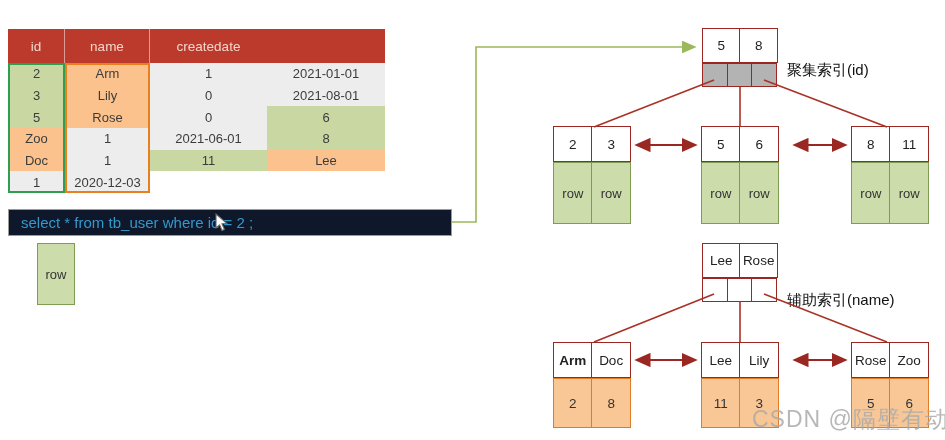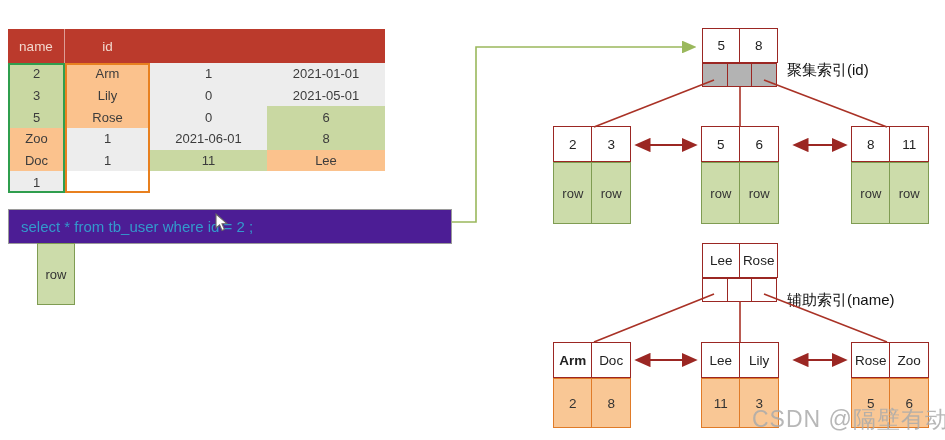--- a/index.html
+++ b/index.html
@@ -15,22 +15,22 @@
   .t-body { display:grid; grid-template-columns:57px 85px 117px 118px; grid-auto-rows:21.66px; }
   .t-body .td { display:flex; align-items:center; justify-content:center; font-size:13px; color:#3c3c3c; }
   .td.c-id   { background:#c9d8a2; }
   .td.c-name { background:#fbc28d; }
   .td.c-gray { background:#ededed; }
   .col-outline { position:absolute; top:34px; height:130px; pointer-events:none; }
   .col-outline.id   { left:0; width:57px; border:2px solid #2f9e4e; }
   .col-outline.name { left:57px; width:85px; border:2px solid #e8801f; }
 
   
-  .sql-box { position:absolute; left:8px; top:209px; width:444px; height:35px;
-             background:#4c1d95; border:1px solid #9a9a9a; display:flex; align-items:center;
+  .sql-box { position:absolute; left:8px; top:209px; width:444px; height:27px;
+             background:#0f172a; border:1px solid #9a9a9a; display:flex; align-items:center;
              padding-left:12px; font-size:15px; color:#3399cc; }
   .cursor-icon { position:absolute; left:215px; top:213px; width:13px; height:19px; pointer-events:none; }
 
   
   .keys { display:flex; }
   .cell { display:flex; align-items:center; justify-content:center; background:#fff;
           border:1.4px solid #9b2723; font-size:13.5px; color:#222; }
   .cell + .cell { margin-left:-1.4px; }
   .root-node { position:absolute; width:76px; }
   .root-node .cell { width:38.7px; height:35px; }
@@ -58,50 +58,52 @@
   .watermark { position:absolute; left:752px; top:404px; font-size:23px; color:#ababab;
                opacity:.85; letter-spacing:1px; z-index:10; white-space:nowrap; }
 </style>
 </head>
 <body>
 
 <div class="canvas">
 
   <div class="db-table">
     <div class="t-head">
+      <div class="th">id</div>
       <div class="th">name</div>
-      <div class="th">id</div>
+      <div class="th">createdate</div>
     </div>
     <div class="t-body">
       <div class="td c-id">2</div>
       <div class="td c-name">Arm</div>
       <div class="td c-gray">1</div>
       <div class="td c-gray">2021-01-01</div>
 
       <div class="td c-id">3</div>
       <div class="td c-name">Lily</div>
       <div class="td c-gray">0</div>
-      <div class="td c-gray">2021-05-01</div>
+      <div class="td c-gray">2021-08-01</div>
 
       <div class="td c-id">5</div>
       <div class="td c-name">Rose</div>
       <div class="td c-gray">0</div>
 
       <div class="td c-id">6</div>
       <div class="td c-name">Zoo</div>
       <div class="td c-gray">1</div>
       <div class="td c-gray">2021-06-01</div>
 
       <div class="td c-id">8</div>
       <div class="td c-name">Doc</div>
       <div class="td c-gray">1</div>
 
       <div class="td c-id">11</div>
       <div class="td c-name">Lee</div>
       <div class="td c-gray">1</div>
+      <div class="td c-gray">2020-12-03</div>
     </div>
     <div class="col-outline id"></div>
     <div class="col-outline name"></div>
   </div>
 
   <div class="sql-box">
     <span>select * from tb_user where id = 2 ;</span>
   </div>
   <svg class="cursor-icon" viewBox="0 0 13 19">
     <path d="M1,1 L1,15 L4.6,11.8 L7,17.5 L9.4,16.4 L7,10.8 L12,10.6 Z" fill="#ffffff" stroke="#666666" stroke-width="1.1"></path>

